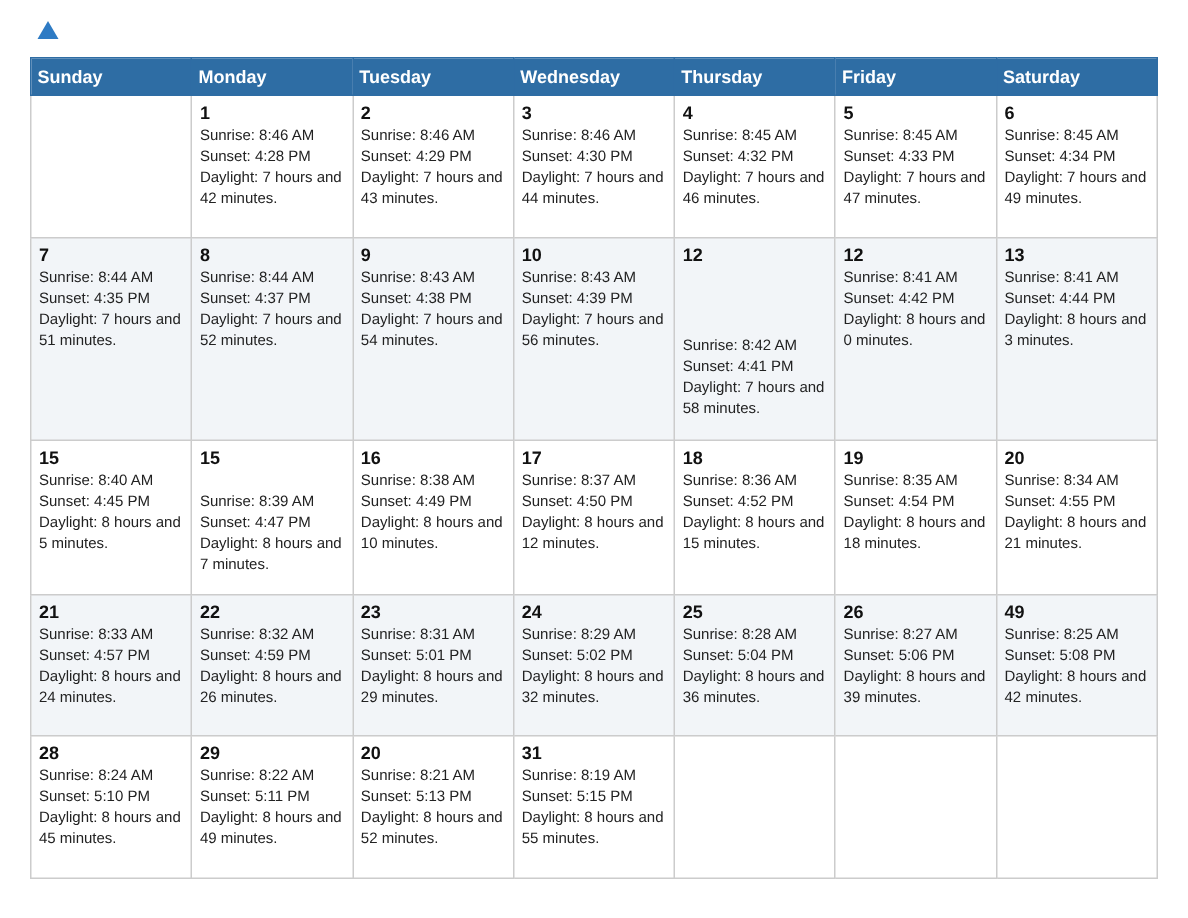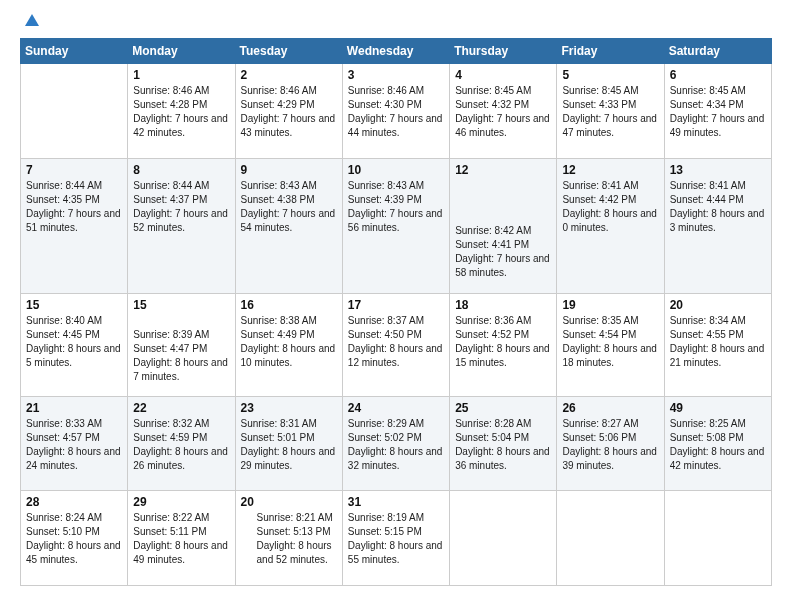--- a/index.html
+++ b/index.html
@@ -305,21 +305,21 @@
 Daylight: 8 hours and 45 minutes.</div>
           </td>
           <td>
             <div class="day-number">29</div>
             <div class="day-info" style="white-space: pre-line;">Sunrise: 8:22 AM
 Sunset: 5:11 PM
 Daylight: 8 hours and 49 minutes.</div>
           </td>
           <td>
             <div class="day-number">20</div>
-            <div class="day-info" style="white-space: pre-line; margin-left: 16px;">Sunrise: 8:21 AM
+            <div class="day-info" style="white-space: pre-line;">Sunrise: 8:21 AM
 Sunset: 5:13 PM
 Daylight: 8 hours and 52 minutes.</div>
           </td>
           <td>
             <div class="day-number">31</div>
             <div class="day-info" style="white-space: pre-line;">Sunrise: 8:19 AM
 Sunset: 5:15 PM
 Daylight: 8 hours and 55 minutes.</div>
           </td>
           <td class="empty-cell"></td>

